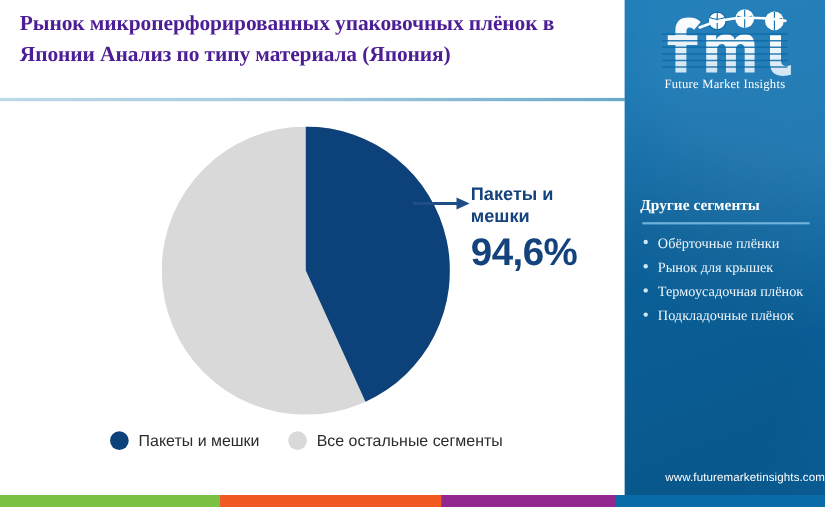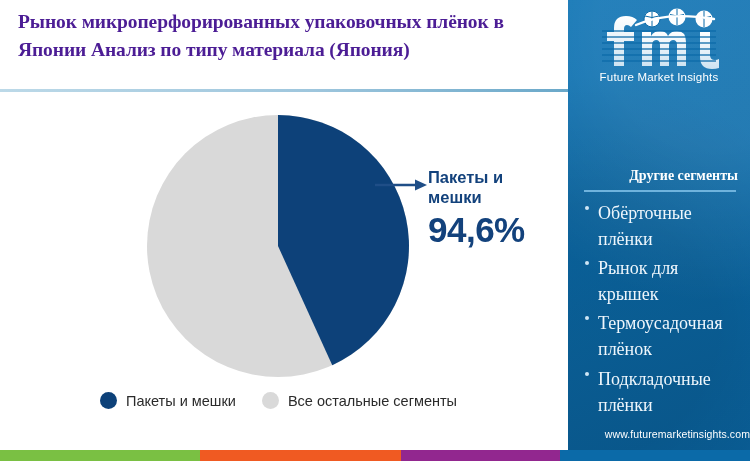--- a/index.html
+++ b/index.html
@@ -56,20 +56,21 @@
       radial-gradient(circle at 12% 72%, rgba(0,0,0,.10) 0 34%, rgba(0,0,0,0) 70%),
       linear-gradient(160deg, #0d73b4 0%, #0b6aa8 48%, #0a5f98 100%);
   }
 
   
   #logo-block {
     position: absolute;
     left: 0; top: 8px;
     width: 182px;
     text-align: center;
+    font-family: Liberation Serif, serif;
   }
   #logo-mark {
     display: block;
     margin: 0 auto;
   }
   #logo-tagline {
     display: block;
     margin-top: 1px;
     color: #ffffff;
     font-size: 11.5px;
@@ -82,32 +83,32 @@
     position: absolute;
     left: 14px;
     top: 168px;
     width: 156px;
   }
   #other-segments-title {
     font-family: "Liberation Serif", serif;
     font-weight: bold;
     font-size: 14px;
     color: #ffffff;
-    text-align: right;
-    margin: 0 0 6px 0;
+    text-align: left;
+    margin: 12px 0 6px 0;
   }
   #other-segments-rule {
     height: 2px;
     background: #6fb3dd;
     margin: 0 2px 8px 2px;
   }
   .seg-item {
     position: relative;
     font-family: "Liberation Serif", serif;
-    font-size: 18px;
+    font-size: 13px;
     line-height: 1.45;
     color: #eef6fc;
     padding-left: 16px;
     margin-bottom: 3px;
   }
   .seg-bullet {
     position: absolute;
     left: 3px;
     top: 6px;
     width: 4px;
@@ -261,21 +262,21 @@
       <div class="seg-item">
         <span class="seg-bullet"></span>
         <span>Рынок для крышек</span>
       </div>
       <div class="seg-item">
         <span class="seg-bullet"></span>
         <span>Термоусадочная плёнок</span>
       </div>
       <div class="seg-item">
         <span class="seg-bullet"></span>
-        <span>Подкладочные плёнки</span>
+        <span>Подкладочные плёнок</span>
       </div>
     </div>
 
     <div id="site-url">www.futuremarketinsights.com</div>
   </div>
 
   <div id="pie-wrap">
     <svg id="pie-svg" width="262" height="262" viewBox="0 0 262 262">
       <circle cx="131" cy="131" r="131" fill="#d9d9d9"></circle>
       <path id="slice-primary" fill="#0d4179" d="M131 131 L131 0 A131 131 0 0 1 185.28 250.22 Z"></path>

